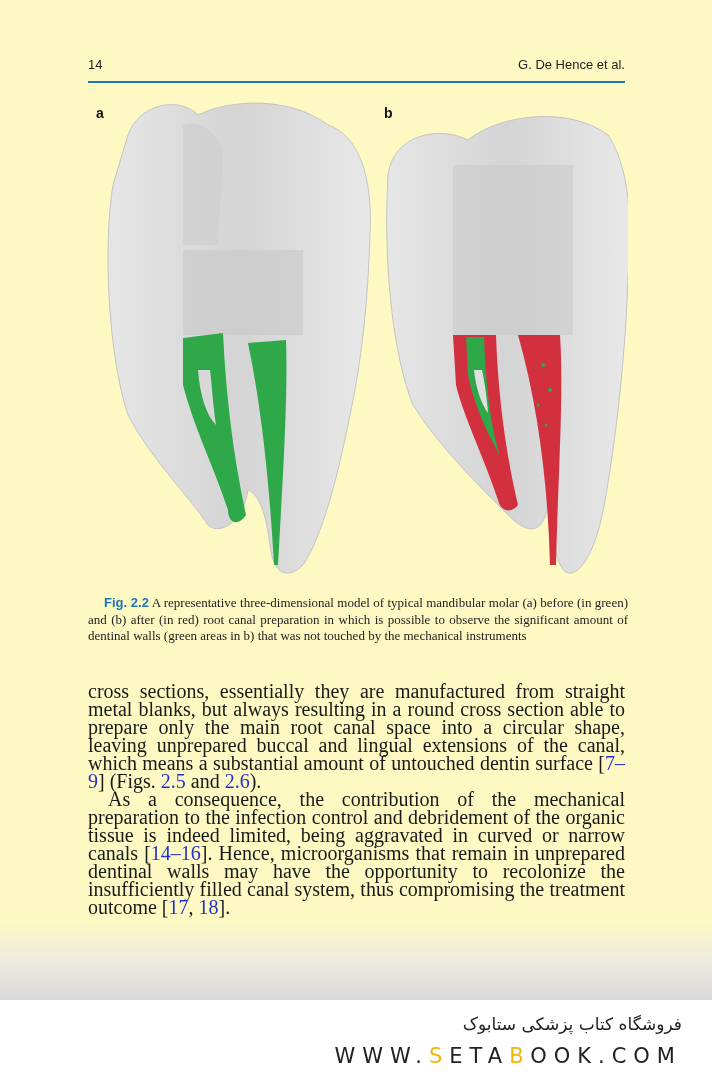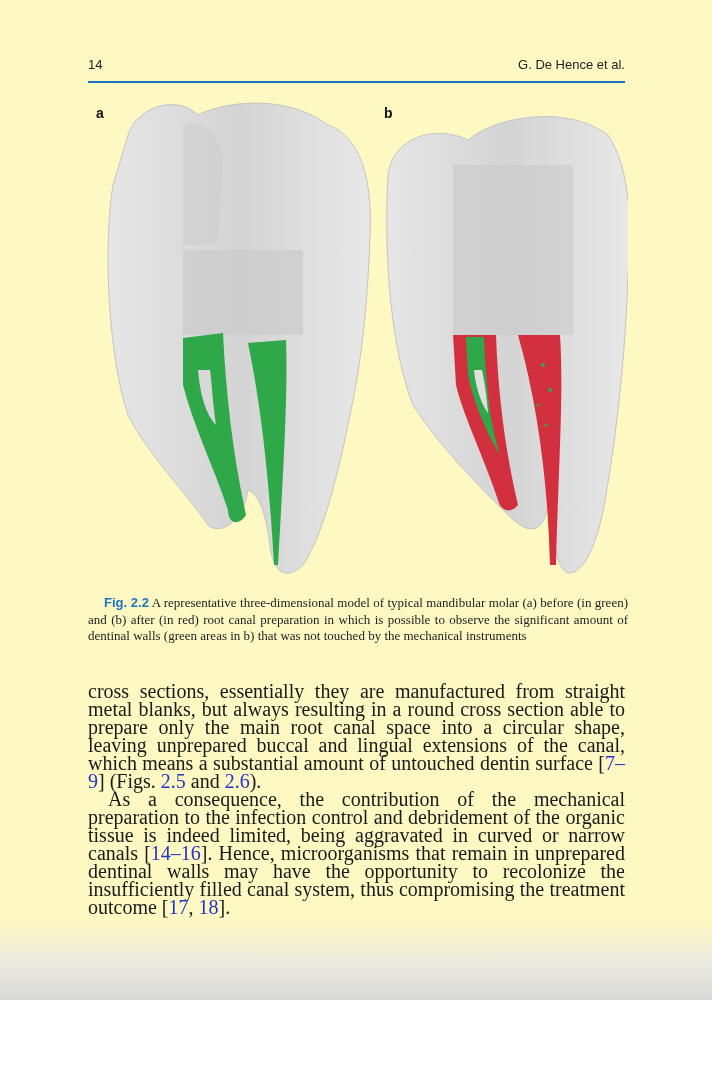--- a/index.html
+++ b/index.html
@@ -114,13 +114,15 @@
     </p>
     <p class="indent">
       <span>As a consequence, the contribution of the mechanical preparation to the infection control and debridement of the organic tissue is indeed limited, being aggravated in curved or narrow canals [</span><a class="ref">14–16</a><span>]. Hence, microorganisms that remain in unprepared dentinal walls may have the opportunity to recolonize the insufficiently filled canal system, thus compromising the treatment outcome [</span><a class="ref">17</a><span>, </span><a class="ref">18</a><span>].</span>
     </p>
   </div>
 </div>
 
 <div class="shadow"></div>
 
 <div class="footer">
+  <div class="fa-title">فروشگاه کتاب پزشکی ستابوک</div>
+  <div class="url"><span>WWW.</span><span class="hl">S</span><span>ETA</span><span class="hl">B</span><span>OOK.COM</span></div>
 </div>
 
 </body></html>

